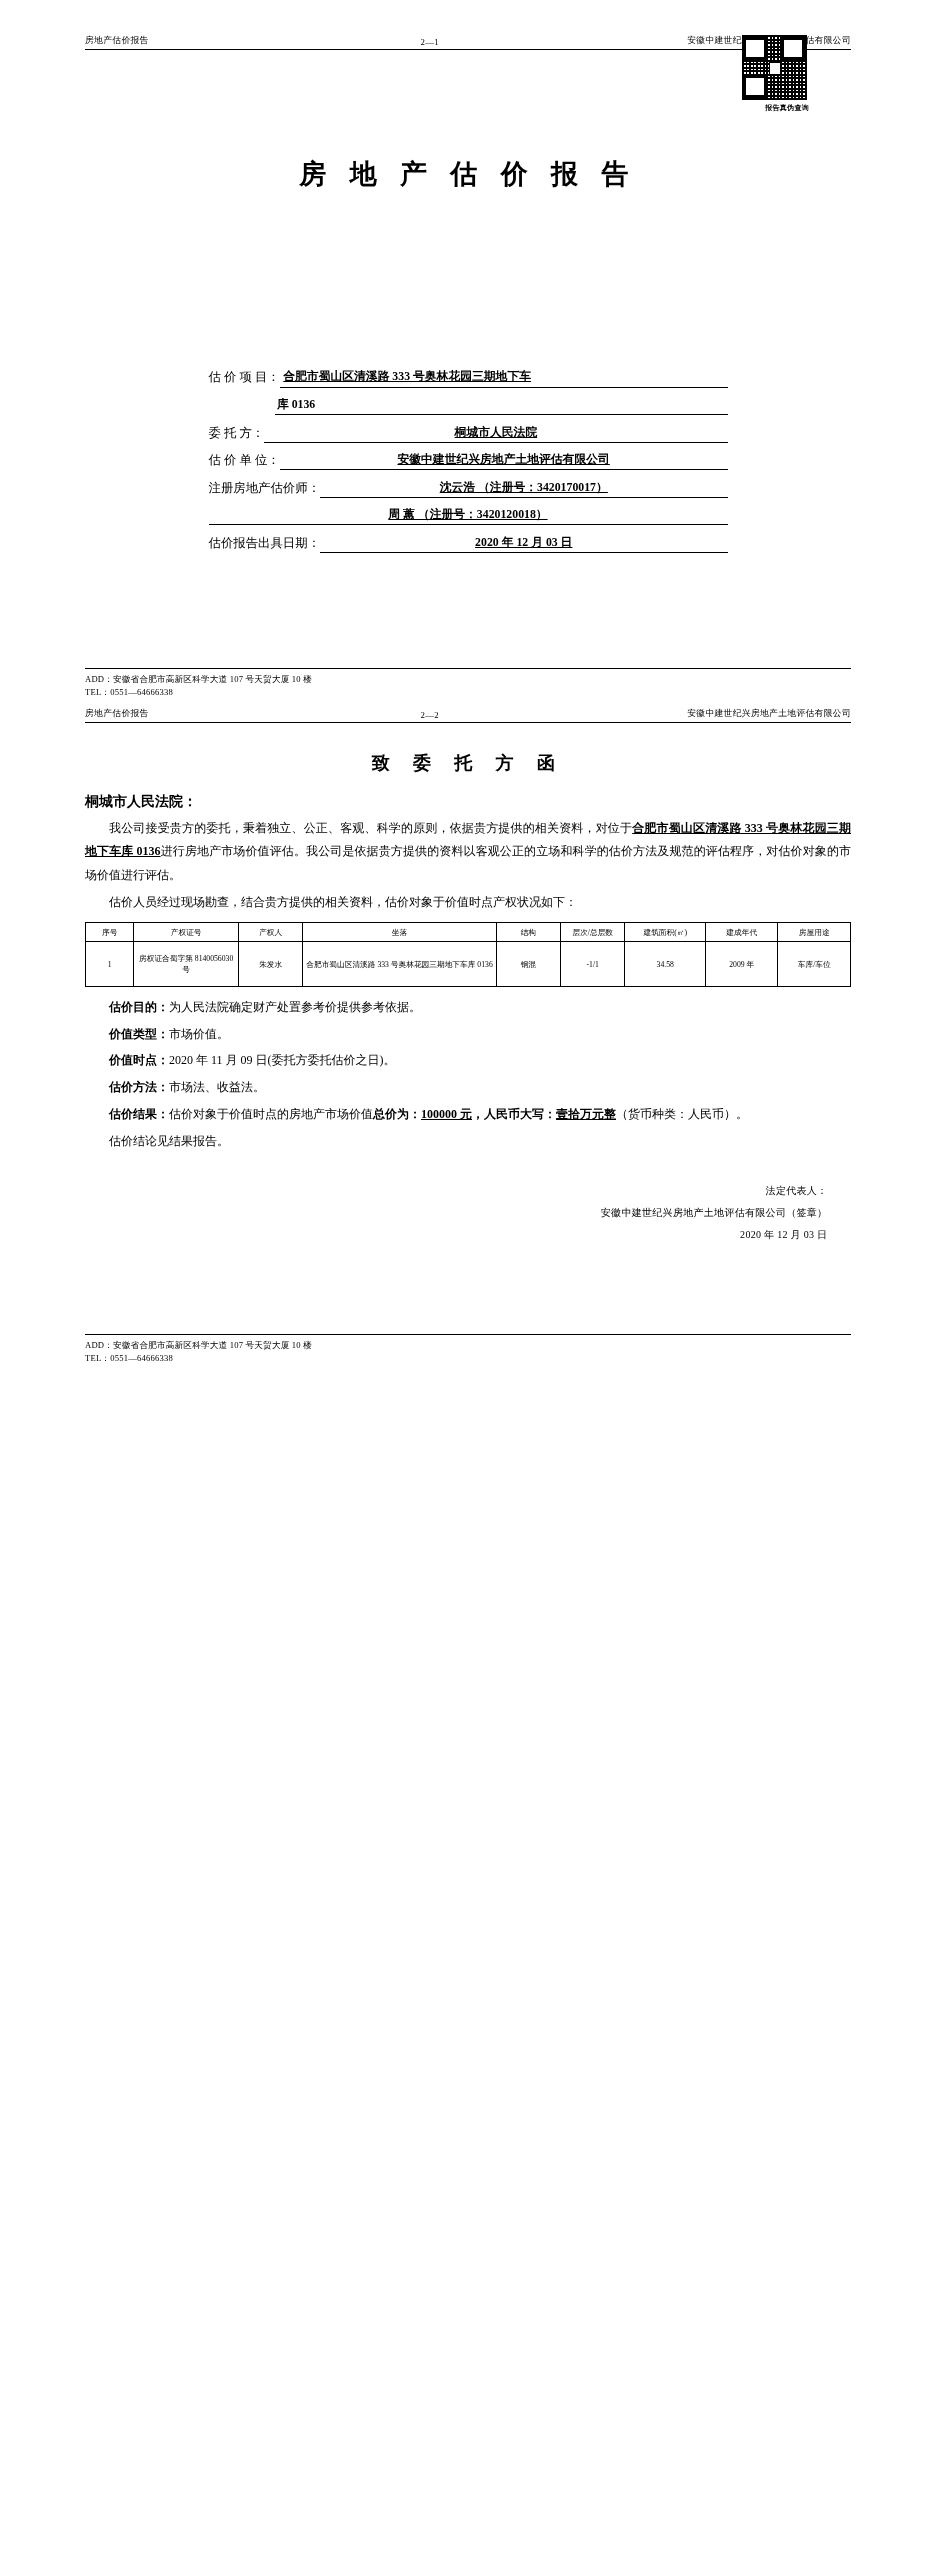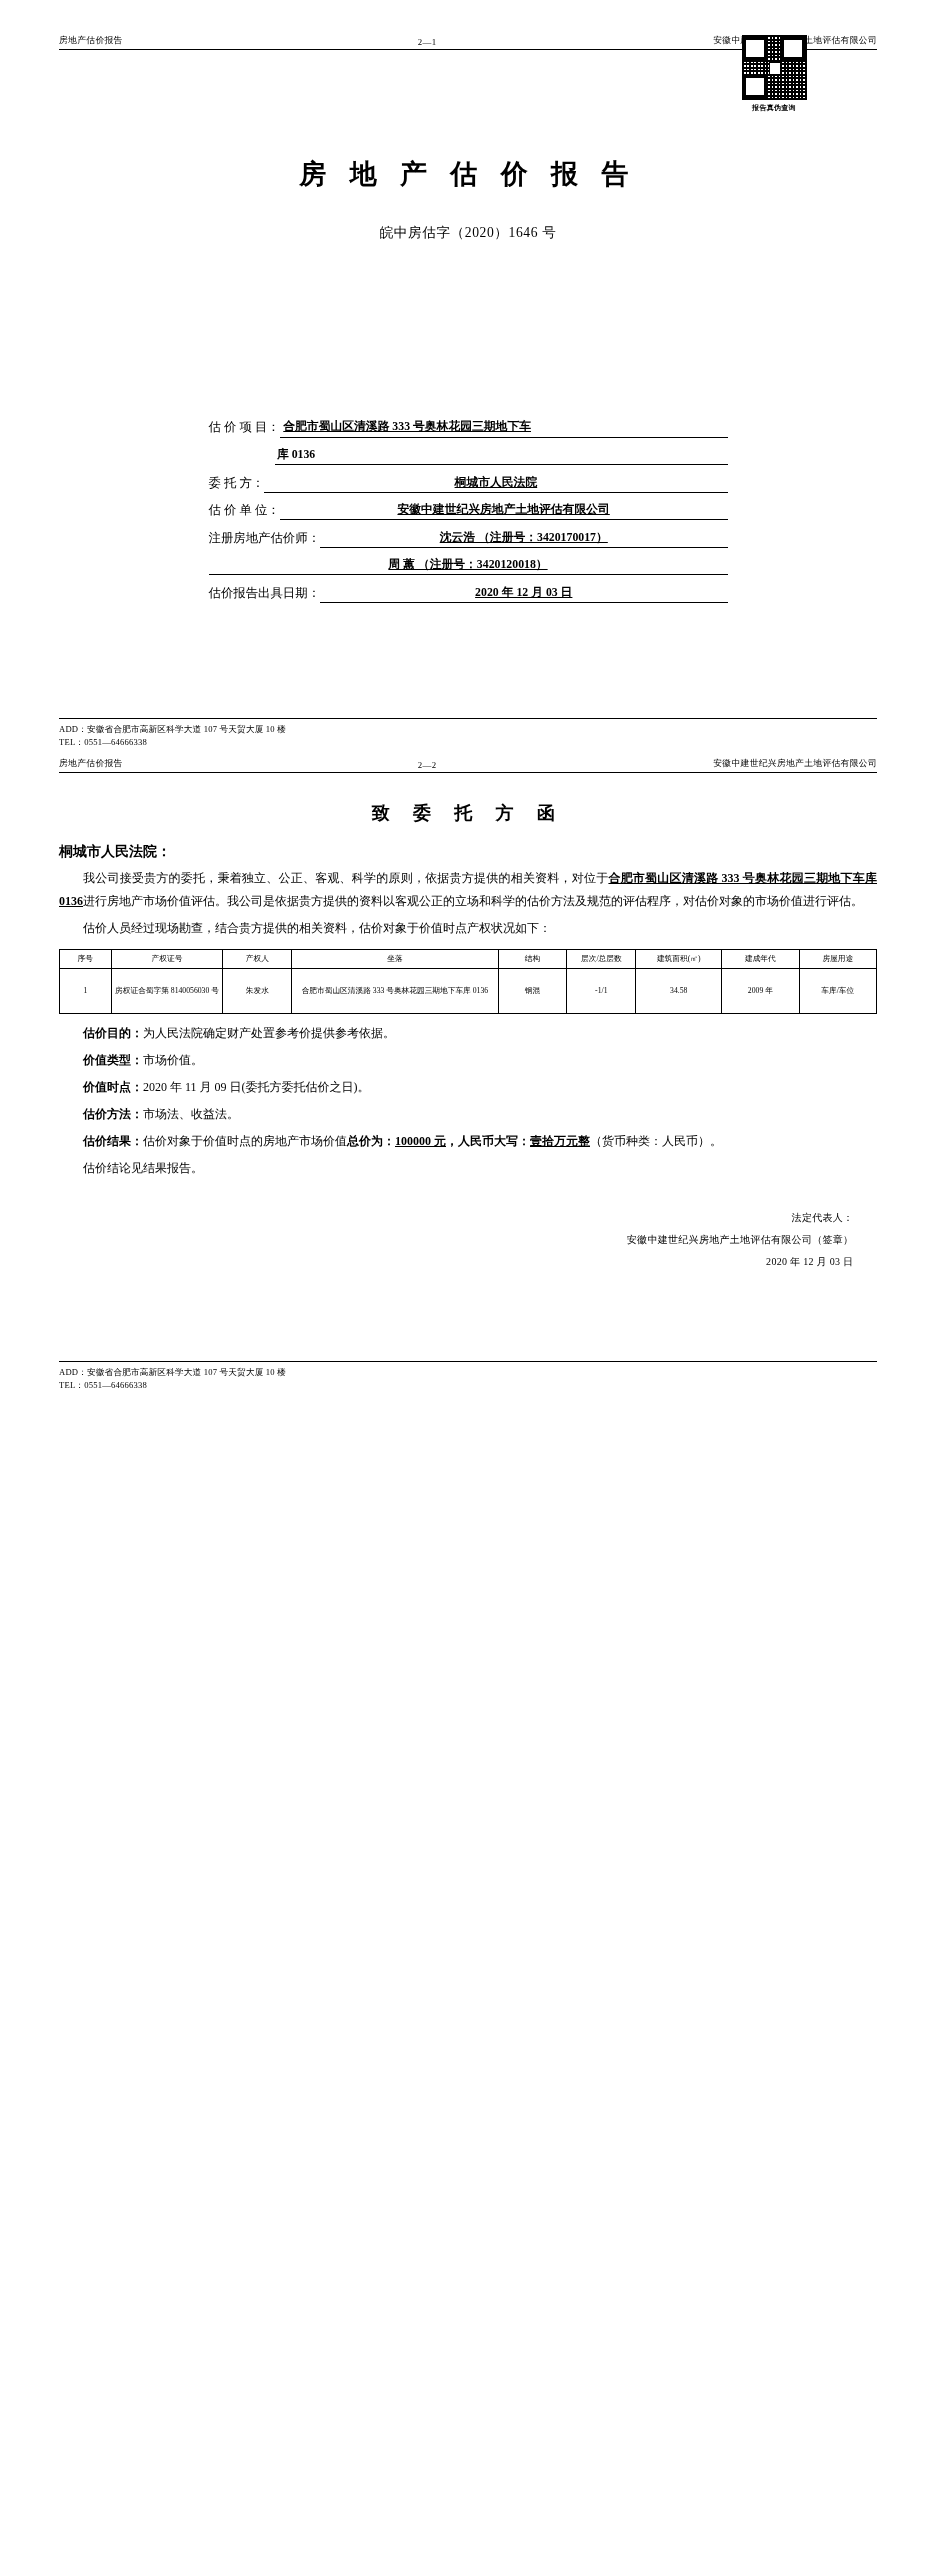--- a/index.html
+++ b/index.html
@@ -14,21 +14,21 @@
   .page {
     width: 936px;
     margin: 0 auto;
     position: relative;
     background: #fff;
   }
   .sheet {
     position: relative;
     width: 936px;
     box-sizing: border-box;
-    padding: 0 59px;
+    padding: 0 85px;
   }
   
   .runhead {
     display: flex;
     justify-content: space-between;
     align-items: flex-end;
     font-size: 8.8px;
     letter-spacing: 0.3px;
     padding: 0 0 2.4px 0;
     border-bottom: 0.7px solid #000;
@@ -45,21 +45,21 @@
     line-height: 1.55;
   }
   .runfoot div { letter-spacing: 0.2px; }
 
   
   .qr-wrap {
     position: absolute;
     right: 127px;
     top: 35px;
     width: 70px;
-    text-align: center;
+    text-align: right;
   }
   .qr {
     width: 65px;
     height: 65px;
     margin: 0 auto;
     background-color: #fff;
     background-image:
       repeating-linear-gradient(90deg, #000 0 1.8px, transparent 1.8px 3.5px),
       repeating-linear-gradient(0deg, #000 0 1.8px, transparent 1.8px 3.5px);
     background-blend-mode: multiply;
@@ -221,21 +221,20 @@
 
     <div class="qr-wrap">
       <div class="qr">
         <div class="qr-mark"></div>
         <div class="qr-center"></div>
       </div>
       <div class="qr-caption">报告真伪查询</div>
     </div>
 
     <div class="cover-title">房 地 产 估 价 报 告</div>
-    <div class="cover-no">皖中房估字（2020）1646 号</div>
 
     <div class="cover-gap"></div>
 
     <div class="field-list">
 
       <div class="field-row">
         <div class="field-label">估 价 项 目：</div>
         <div class="field-value left-al">合肥市蜀山区清溪路 333 号奥林花园三期地下车</div>
       </div>
       <div class="field-cont">库 0136</div>

